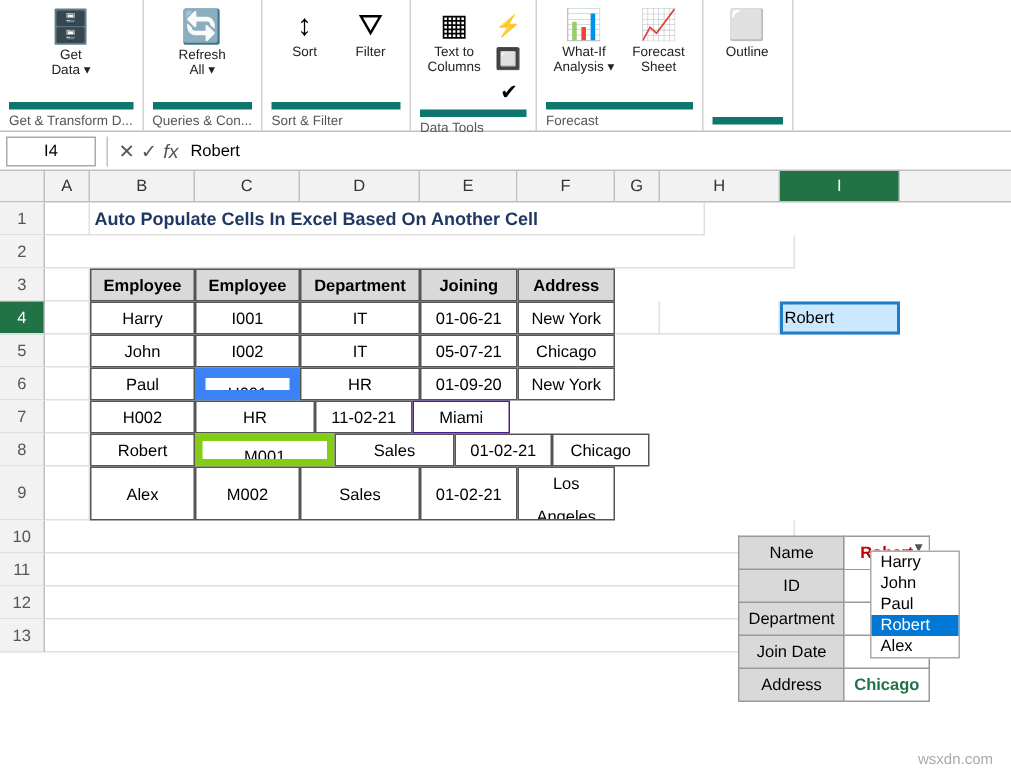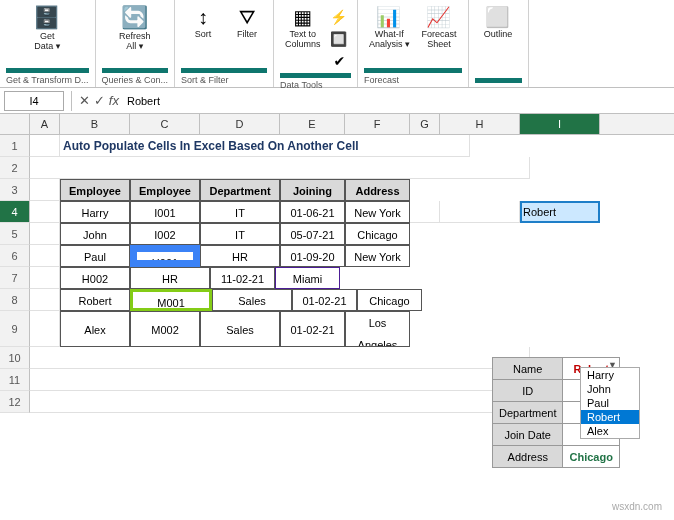--- a/index.html
+++ b/index.html
@@ -226,21 +226,21 @@
       <div class="cell" style="width:70px;border:1px solid #555;text-align:center;">H002</div>
       <div class="cell" style="width:80px;border:1px solid #555;text-align:center;">HR</div>
       <div class="cell" style="width:65px;border:1px solid #555;text-align:center;">11-02-21</div>
       <div class="cell" style="width:65px;border:1px solid #4c1d95;text-align:center;">Miami</div>
     </div>
 
     <div class="row">
       <div class="row-num">8</div>
       <div class="cell" style="width:30px;"></div>
       <div class="cell" style="width:70px;border:1px solid #555;text-align:center;">Robert</div>
-      <div class="cell" style="width:82px;border:3px solid #84cc16;text-align:center;">M001</div>
+      <div class="cell" style="width:93px;border:5px solid #84cc16;text-align:center;">M001</div>
       <div class="cell" style="width:80px;border:1px solid #555;text-align:center;">Sales</div>
       <div class="cell" style="width:65px;border:1px solid #555;text-align:center;">01-02-21</div>
       <div class="cell" style="width:65px;border:1px solid #555;text-align:center;">Chicago</div>
     </div>
 
     <div class="row" style="height:36px;">
       <div class="row-num" style="height:36px;line-height:36px;">9</div>
       <div class="cell" style="width:30px;height:36px;"></div>
       <div class="cell" style="width:70px;border:1px solid #555;text-align:center;height:36px;line-height:36px;">Alex</div>
       <div class="cell" style="width:70px;border:1px solid #555;text-align:center;height:36px;line-height:36px;">M002</div>
@@ -254,20 +254,24 @@
         <div class="cell" style="width:500px;"></div>
       </div>
     <div class="row">
         <div class="row-num">11</div>
         <div class="cell" style="width:500px;"></div>
       </div>
     <div class="row">
         <div class="row-num">12</div>
         <div class="cell" style="width:500px;"></div>
       </div>
+    <div class="row">
+        <div class="row-num">13</div>
+        <div class="cell" style="width:500px;"></div>
+      </div>
 
     <table class="lookup-table">
       <tbody>
           <tr>
         <td class="header-cell">Name</td>
         <td style="color:#c00000;font-weight:bold;position:relative;">
           <span>Robert</span>
           <span style="position:absolute;right:2px;top:2px;font-size:9px;color:#555;">▼</span>
         </td>
       </tr>

